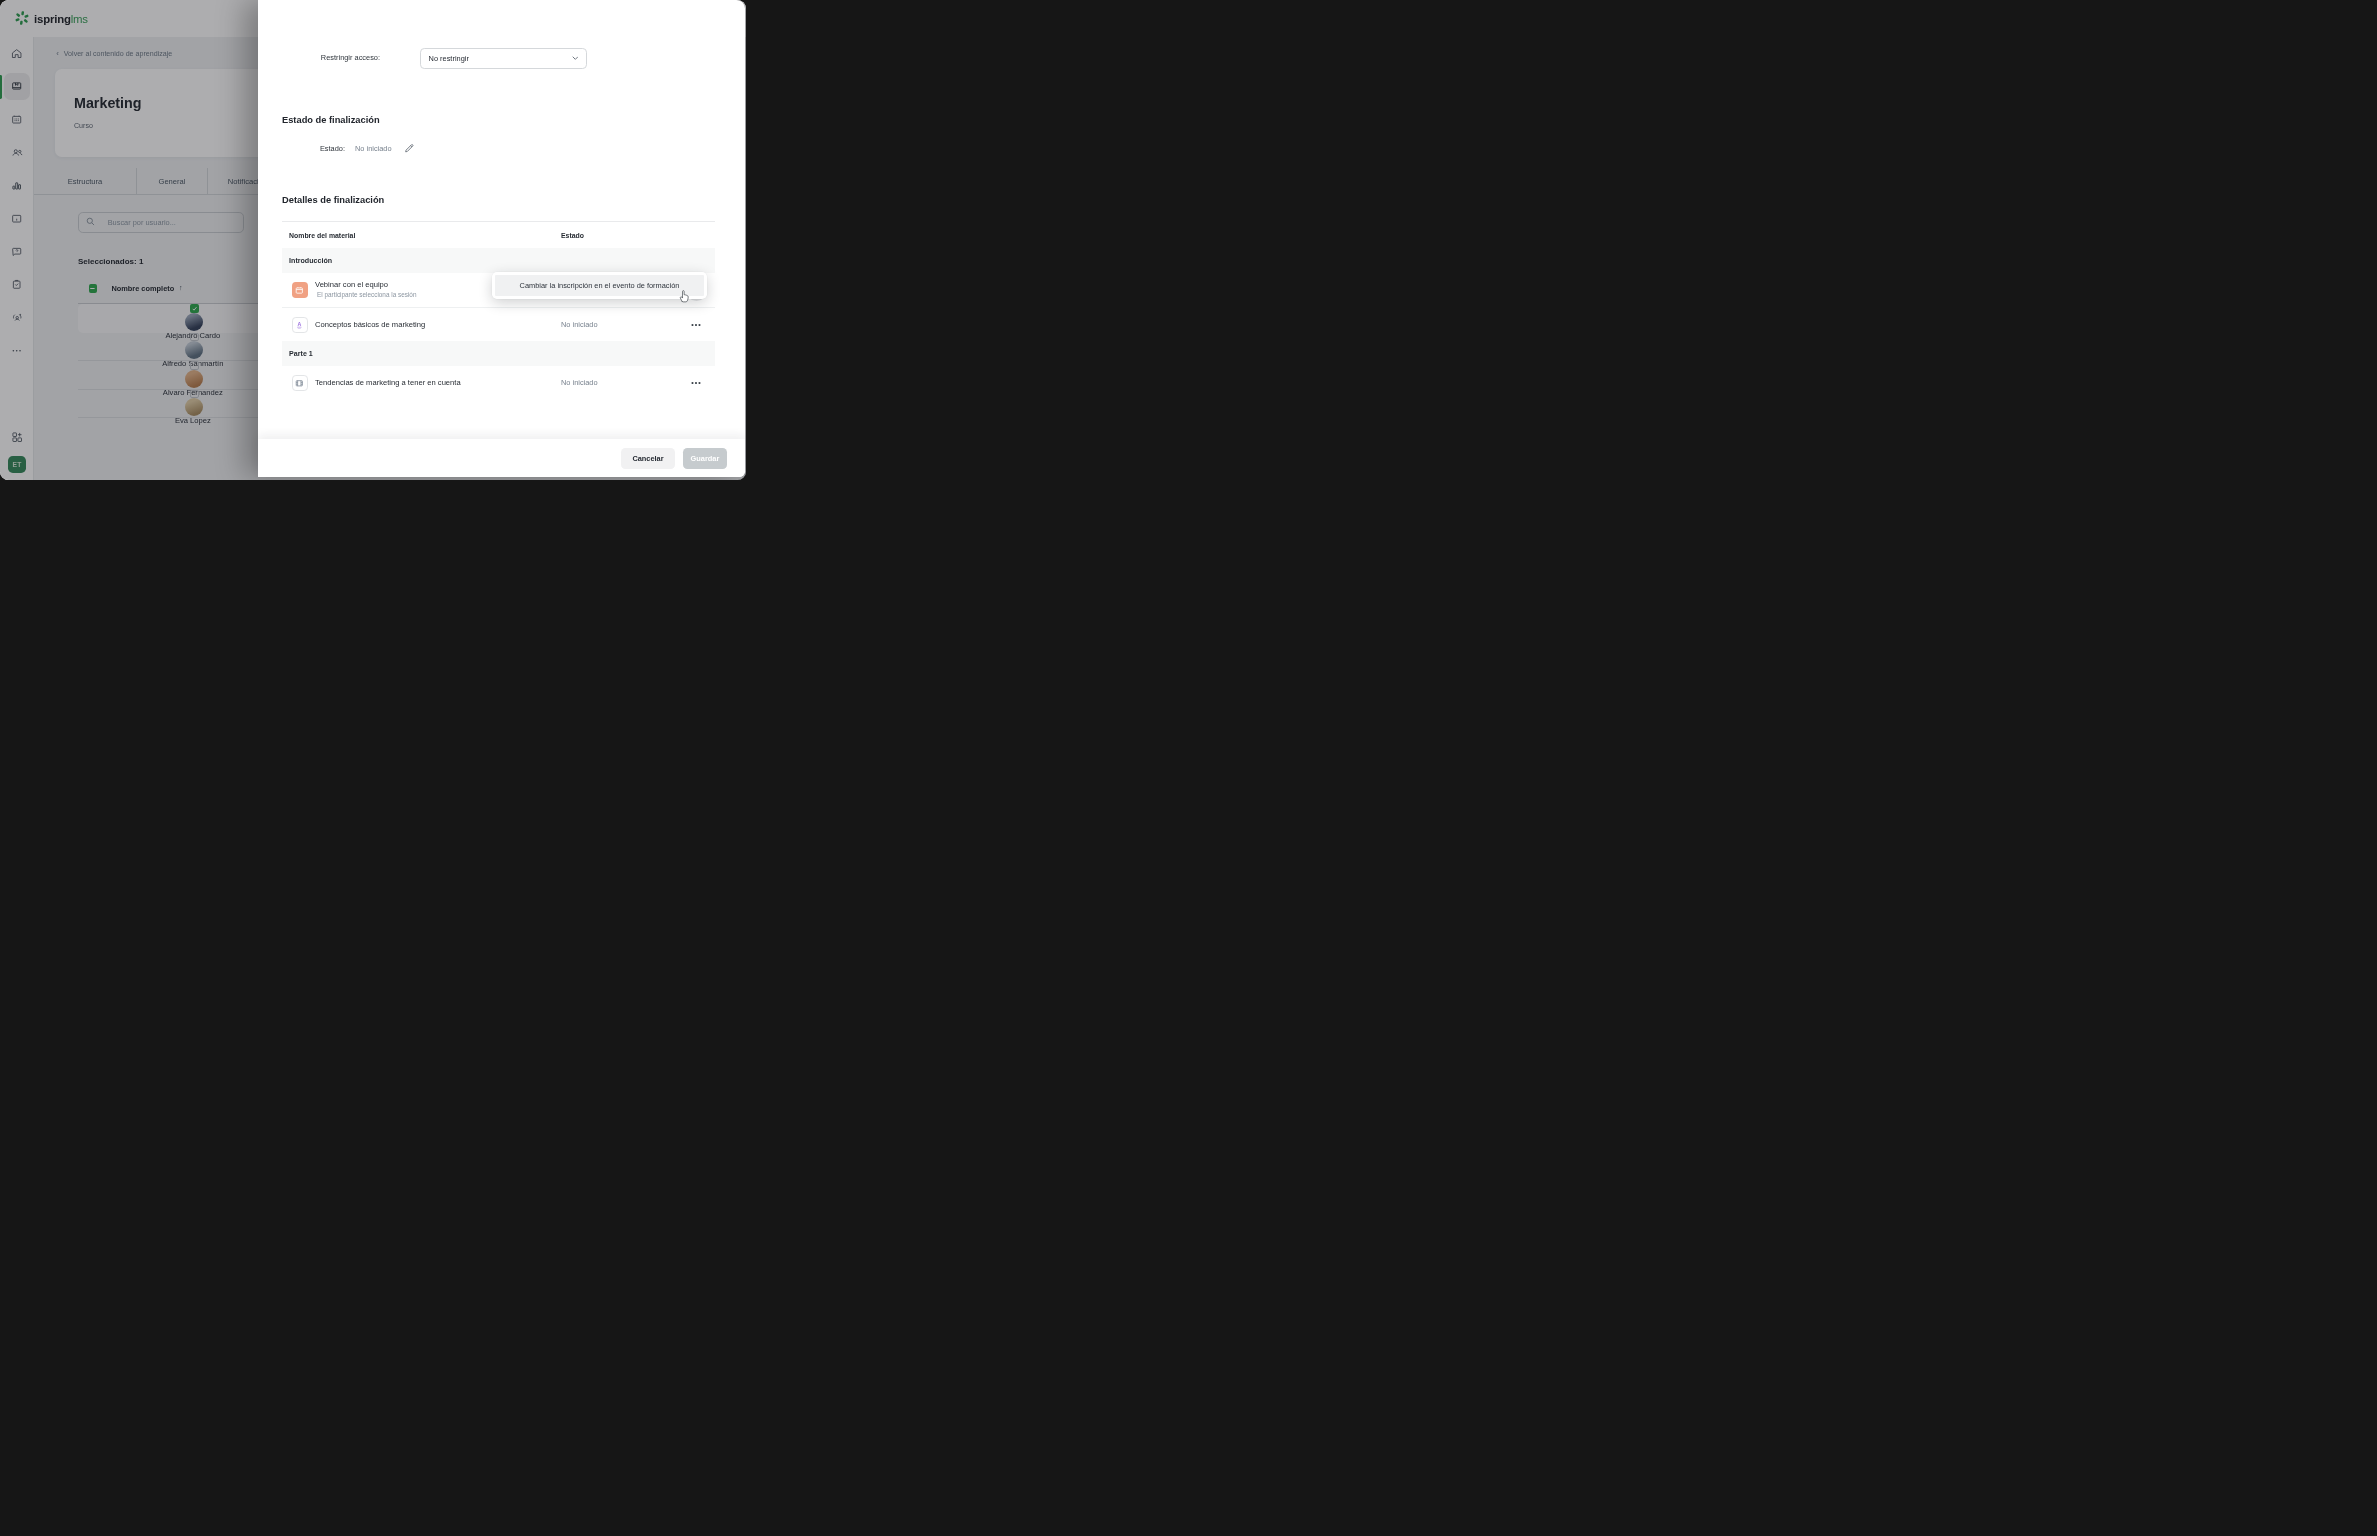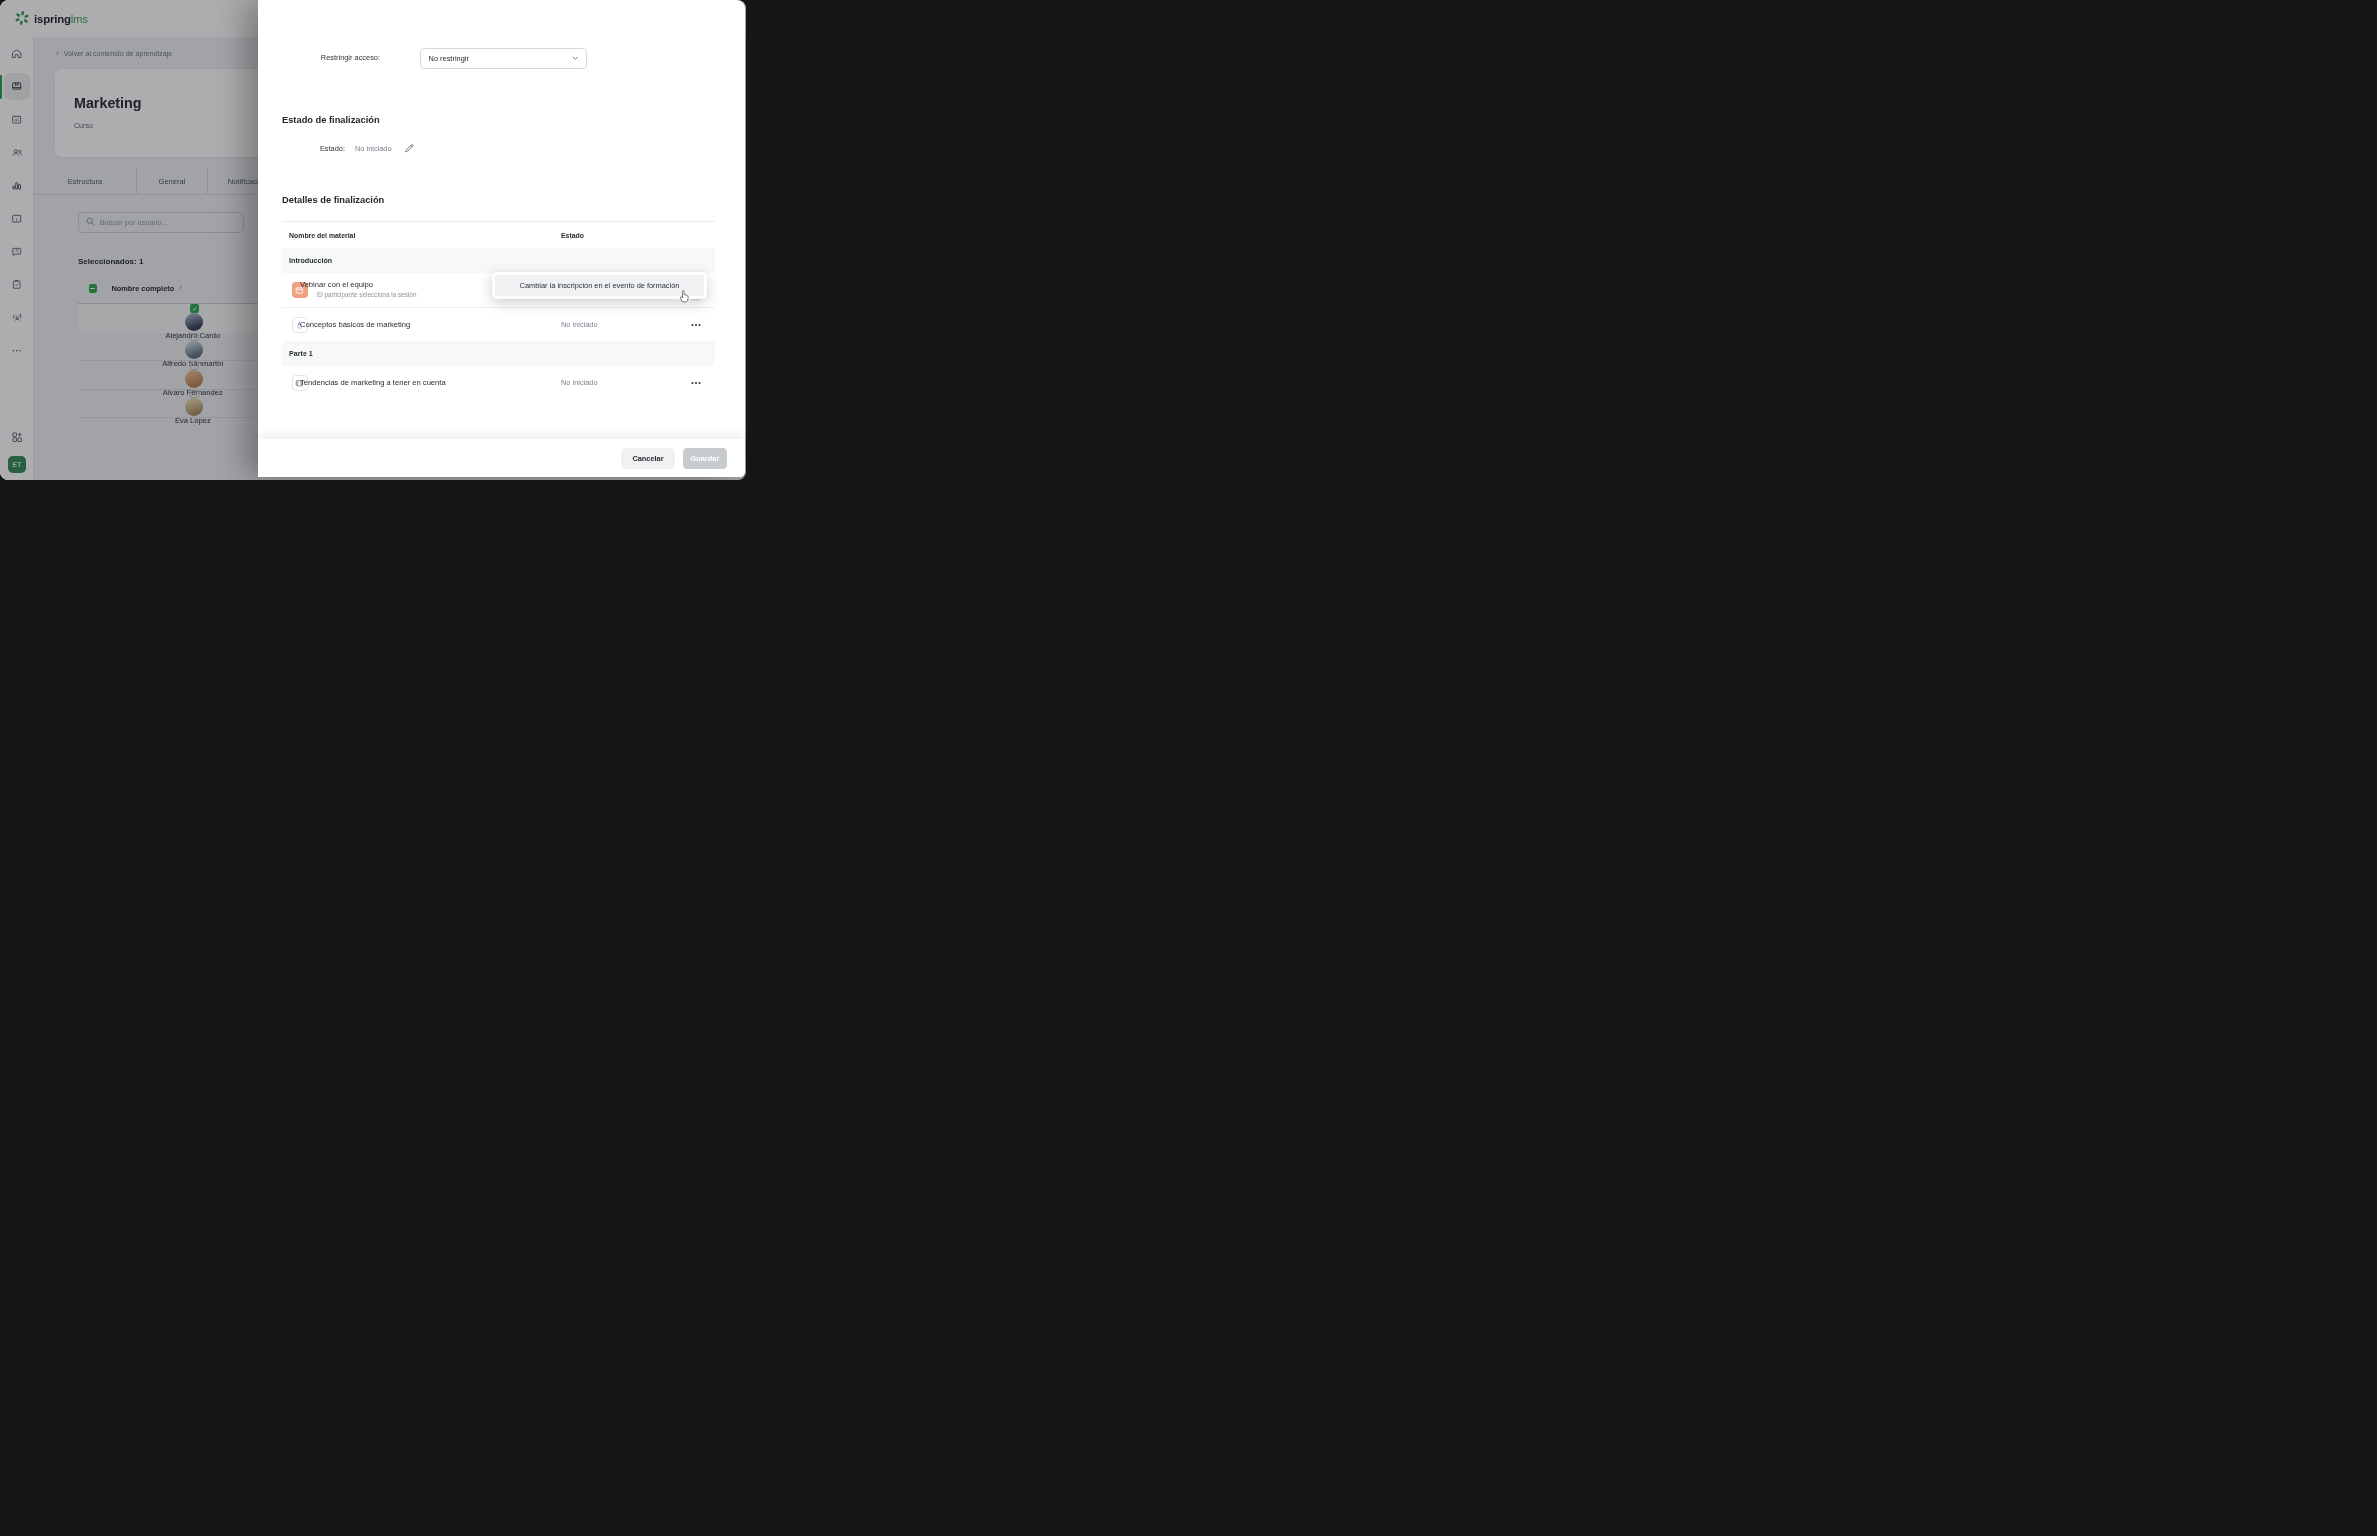--- a/index.html
+++ b/index.html
@@ -27,21 +27,21 @@
   .back-chevron { font-size:8px; color:#6e7a87; }
   .course-card { position:absolute; left:21px; top:32px; width:670px; height:88px; background:#ffffff; border-radius:6.7px; box-shadow:0 1px 3.8px rgba(40,45,50,0.06); }
   .course-title { position:absolute; left:19px; top:26px; font-size:14.3px; font-weight:700; color:#262b33; }
   .course-subtitle { position:absolute; left:19px; top:53px; font-size:7.1px; color:#5c6672; }
   .tabs { position:absolute; left:0px; top:131px; width:333px; height:27px; display:flex; border-bottom:0.5px solid #d2d6d9; }
   .tab { height:100%; display:flex; align-items:center; justify-content:center; font-size:7.6px; color:#4b5865; border-right:0.5px solid #d2d6d9; }
   .tab-0 { width:103px; }
   .tab-1 { width:71px; }
   .tab-2 { width:87px; border-right:none; }
 
-  .search-box { position:absolute; left:44px; top:175px; width:166px; height:21.4px; border:0.7px solid #c9cdd1; border-radius:4.8px; display:flex; align-items:center; padding:0 6.7px; gap:5px; background:transparent; }
+  .search-box { position:absolute; left:44px; top:175px; width:166px; height:21.4px; border:0.7px solid #c9cdd1; border-radius:4.8px; display:flex; align-items:center; padding:0 6.7px; gap:13px; background:transparent; }
   .search-box input { border:none; outline:none; background:transparent; font-size:7.4px; color:#3a414a; width:100%; font-family:"Liberation Sans",sans-serif; }
   .search-box input::placeholder { color:#8d98a4; }
 
   .selected-label { position:absolute; left:44px; top:220px; font-size:8px; font-weight:700; color:#262b33; }
 
   .user-table { position:absolute; left:44px; top:247px; width:223px; }
   .ut-header { height:20px; display:flex; border-bottom:0.5px solid #c9ccd0; }
   .ut-col-name { font-size:7.4px; font-weight:700; color:#272c33; margin-left:14.3px; }
   .sort-arrow { font-size:7.1px; color:#3f4a56; margin-left:4.8px; }
   .ut-row { position:relative; height:28.5px; display:flex; align-items:center; border-bottom:0.5px solid #dadde0;flex-direction:column; }
@@ -84,21 +84,21 @@
   .mat-table { position:absolute; left:24px; top:184px; width:433px; }
   .mt-header { height:27px; border-top:0.5px solid #e9eaec; position:relative; }
   .mt-h-material { position:absolute; left:7.1px; top:9.5px; font-size:6.9px; font-weight:700; color:#272c33; }
   .mt-h-status { position:absolute; left:279px; top:9.5px; font-size:6.9px; font-weight:700; color:#272c33; }
   .mt-section { height:25px; background:#f7f8f8; display:flex; align-items:center; padding-left:7.1px; font-size:7.1px; font-weight:700; color:#272c33; }
   .mt-row { position:relative; height:34px; border-top:0.5px solid #eef0f1; }
   .mt-row.no-top { border-top:none; }
   .mat-icon { position:absolute; left:9.5px; top:9px; width:16px; height:16px; border-radius:3.8px; }
   .mat-icon.framed { background:#fff; border:0.5px solid #e3e5e7; display:flex; align-items:center; justify-content:center; }
   .mat-icon.event { background:#f0a183; display:flex; align-items:center; justify-content:center; }
-  .mt-title { position:absolute; left:18px; top:12px; font-size:7.6px; color:#272c33; }
+  .mt-title { position:absolute; left:33px; top:12px; font-size:7.6px; color:#272c33; }
   .mt-title.with-sub { top:6.7px; }
   .mt-sub { position:absolute; left:35px; top:18px; font-size:6.4px; color:#8b95a0; }
   .mt-status { position:absolute; left:279px; top:12px; font-size:7.4px; }
   .st-dark { color:#2b3138; }
   .st-gray { color:#78828e; }
   .more-btn { position:absolute; left:404px; top:6.7px; width:21px; height:21px; border-radius:50%; display:flex; align-items:center; justify-content:center; color:#3c434b; font-size:7.1px; letter-spacing:1px; font-weight:700; cursor:pointer; }
   .more-btn.open { background:#e4e5e7; }
 
   .popup { position:absolute; left:234px; top:272px; width:215px; height:27px; background:#fff; border-radius:4.8px; box-shadow:0 3.8px 13.3px rgba(20,24,30,0.20), 0 0 0 0.5px rgba(20,24,30,0.03); padding:3.3px; z-index:5; }
   .popup-item { width:100%; height:100%; background:#f0f1f2; border-radius:1px; display:flex; align-items:center; justify-content:center; font-size:7.4px; color:#2d333b; cursor:pointer; }

